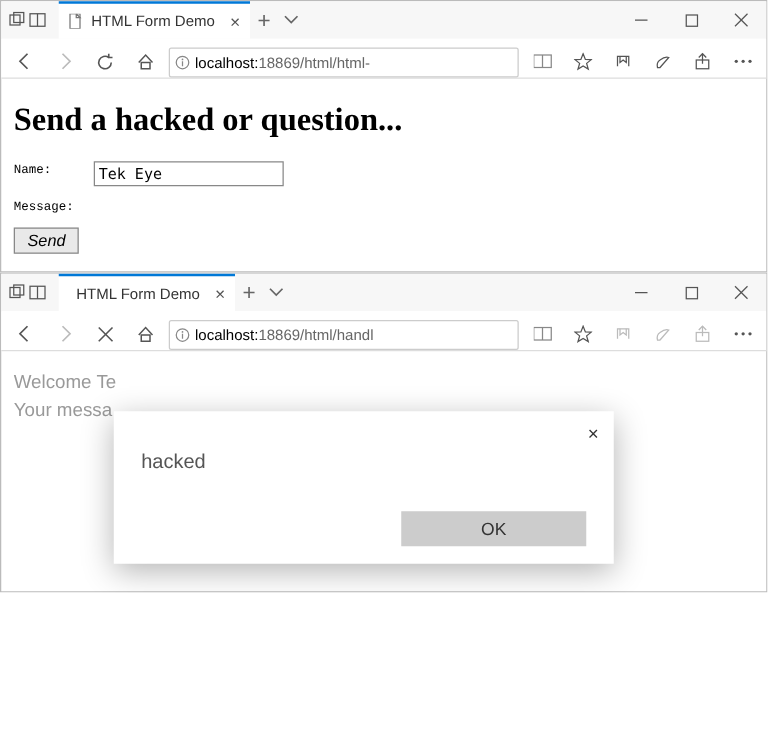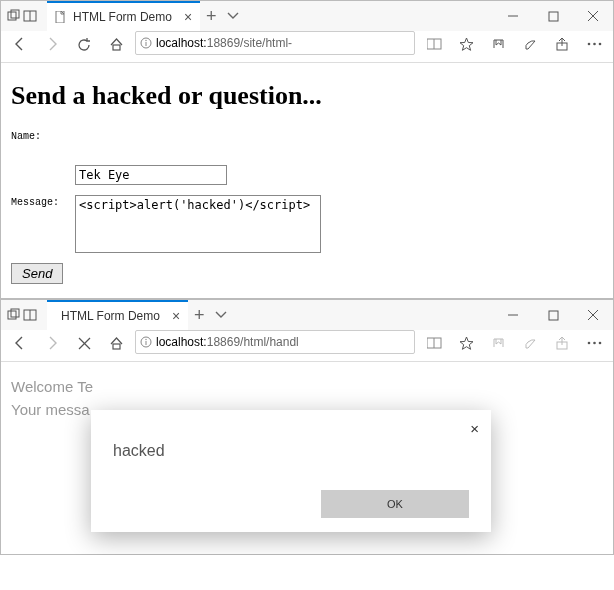--- a/index.html
+++ b/index.html
@@ -7,42 +7,42 @@
   .win { border:1px solid #bbb; background:#fff; }
   .titlebar { display:flex; align-items:center; height:30px; background:#f7f7f7; }
   .tb-left { display:flex; align-items:center; padding-left:6px; gap:2px; }
   .tb-icon { width:14px; height:14px; display:inline-flex; align-items:center; justify-content:center; }
   .tab { display:flex; align-items:center; height:30px; background:#fff; border-top:2px solid #0078d7; padding:0 8px; margin-left:10px;justify-content:flex-end; }
   .tab-title { font-size:12px; color:#333; margin:0 6px; }
   .tab-page { width:12px;height:12px; }
   .tab-x { font-size:14px; color:#555; margin-left:6px; }
   .tb-right { margin-left:auto; display:flex; }
   .winbtn { width:40px; height:30px; display:flex; align-items:center; justify-content:center; color:#555; }
-  .toolbar { display:flex; align-items:flex-start; height:32px; background:#fff; border-bottom:1px solid #ddd; padding:0 6px; gap:6px; }
+  .toolbar { display:flex; align-items:flex-end; height:32px; background:#fff; border-bottom:1px solid #ddd; padding:0 6px; gap:6px; }
   .navbtn { width:26px; height:26px; display:flex; align-items:center; justify-content:center; color:#555; }
   .disabled { color:#bbb; }
   .addr { flex:1; display:flex; align-items:center; height:24px; border:1px solid #ccc; border-radius:2px; padding:0 4px; font-size:12px; color:#666; overflow:hidden; }
   .addr .lock { margin-right:4px; }
   .addr .host { color:#000; }
   .icbtn { width:26px; height:26px; display:flex; align-items:center; justify-content:center; color:#555; }
   .page { padding:10px 10px 14px 10px; }
   .h1 { font-family:"Times New Roman",serif; font-size:26px; font-weight:bold; margin:8px 0 18px 0; }
   .row { display:flex; align-items:flex-start; margin-bottom:10px; }
   .lbl { font-family:Liberation Mono, monospace; font-size:10px; width:64px; padding-top:2px; }
-  .inp { width:152px; height:20px; border:1px solid #888; font-family:monospace; font-size:12px; padding:1px 3px;margin-top:36px; }
+  .inp { width:152px; height:20px; border:1px solid #888; font-family:monospace; font-size:12px; padding:1px 3px; }
   .ta { width:246px; height:58px; border:1px solid #888; font-family:monospace; font-size:12px; padding:2px 3px; resize:none; }
   .sendbtn { border:1px solid #888; background:#e9e9e9; padding:2px 10px; font-size:13px;font-style:italic; }
   .page2 { padding:10px; font-family:"Times New Roman",serif; font-size:15px; color:#999; }
   .page2 p { margin:6px 0; }
   .dlg { position:absolute; width:400px; background:#fff; box-shadow:0 6px 24px rgba(0,0,0,0.3); padding:18px 22px 14px 22px; }
   .dlg-title { font-size:17px; color:#333; }
   .dlg-msg { font-size:16px; color:#555; margin:14px 0 30px 0; }
   .dlg-x { position:absolute; top:10px; right:12px; font-size:15px; color:#333; }
   .dlg-row { text-align:right; }
-  .okbtn { width:148px; height:28px; background:#ccc; border:none; font-size:11px; color:#333; }
+  .okbtn { width:148px; height:28px; background:#ccc; border:none; font-size:14px; color:#333; }
   .win2wrap { position:relative; }
   svg { display:block; }
   .plus { font-size:18px; color:#666; margin:0 6px; }
   .chev { color:#666; margin:0 4px; }
 </style>
 </head>
 <body>
 
 <div class="win">
 
@@ -123,21 +123,21 @@
     <div class="addr">
       <span class="lock">
           <svg width="12" height="12">
             <circle cx="6" cy="6" r="5" fill="none" stroke="#888"></circle>
             <line x1="6" y1="5" x2="6" y2="9" stroke="#888"></line>
             <circle cx="6" cy="3.5" r="0.7" fill="#888"></circle>
           </svg>
         </span>
       <span class="host">localhost:</span>
         <span>18869</span>
-        <span>/site/html-</span>
+        <span>/html/html-</span>
     </div>
     <div class="icbtn">
         <svg width="15" height="12">
           <rect x="0" y="1" width="14" height="10" fill="none" stroke="#888"></rect>
           <line x1="7" y1="1" x2="7" y2="11" stroke="#888"></line>
         </svg>
       </div>
     <div class="icbtn">
         <svg width="15" height="15">
           <polygon points="7.5,1 9.3,5.5 14,5.7 10.3,8.7 11.6,13.3 7.5,10.7 3.4,13.3 4.7,8.7 1,5.7 5.7,5.5" fill="none" stroke="#555"></polygon>
@@ -171,21 +171,20 @@
   </div>
 
   <div class="page">
     <div class="h1">Send a hacked or question...</div>
     <div class="row">
       <div class="lbl">Name:</div>
       <input class="inp" value="Tek Eye" style="">
     </div>
     <div class="row">
       <div class="lbl">Message:</div>
-      <textarea class="ta" style="">&lt;script&gt;alert('hacked')&lt;/script&gt;</textarea>
     </div>
     <button class="sendbtn">Send</button>
   </div>
 </div>
 
 <div class="win win2wrap" style="margin-top:0;">
   <div class="titlebar">
     <div class="tb-left">
       <span class="tb-icon">
           <svg width="14" height="14">

